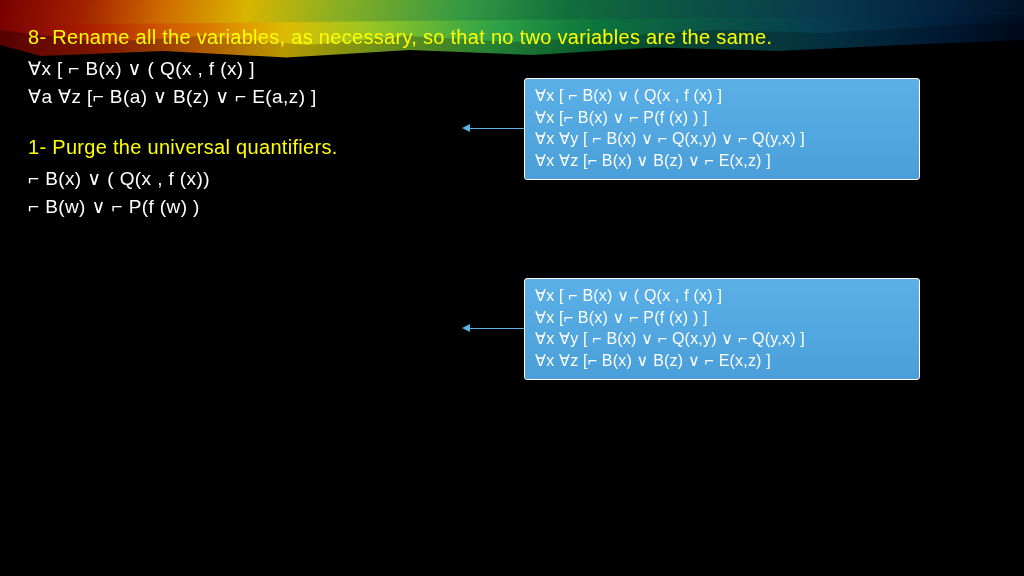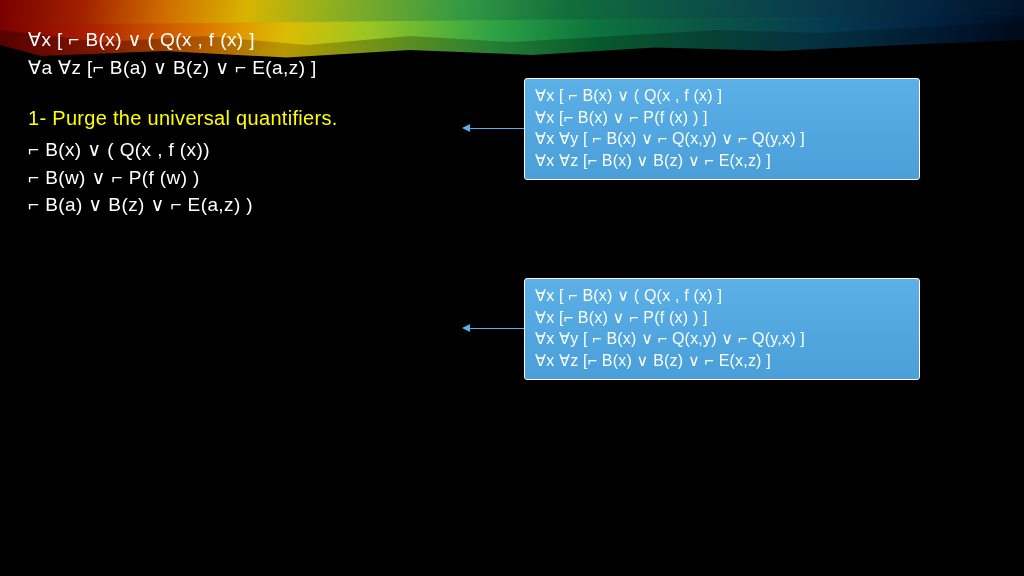--- a/index.html
+++ b/index.html
@@ -98,29 +98,29 @@
     border-right: 8px solid #5bb0e8;
   }
 </style>
 </head>
 <body>
 
 <div class="ribbon"></div>
 <div class="ribbon2"></div>
 
 <div class="content">
+  <div class="heading">8- Rename all the variables, as necessary, so that no two variables are the same.</div>
   <div class="line">∀x   [ ⌐  B(x) ∨ (  Q(x , f (x) ]</div>
   <div class="line">∀a   ∀z  [⌐  B(a) ∨ B(z)  ∨ ⌐  E(a,z)  ]</div>
 
   <div class="spacer"></div>
 
   <div class="heading">1- Purge the universal quantifiers.</div>
   <div class="line">⌐  B(x) ∨ (  Q(x , f (x))</div>
   <div class="line">⌐  B(w) ∨ ⌐  P(f (w) )</div>
-  <div class="line">⌐  B(a) ∨ B(z)  ∨ ⌐  E(a,z) )</div>
 </div>
 
 <div class="callout" style="top:78px; left:524px; width:396px;">
   <div class="cl">∀x   [ ⌐  B(x) ∨ (  Q(x , f (x) ]</div>
   <div class="cl">∀x [⌐  B(x) ∨ ⌐  P(f (x) )  ]</div>
   <div class="cl">∀x  ∀y   [ ⌐  B(x) ∨ ⌐  Q(x,y) ∨ ⌐  Q(y,x) ]</div>
   <div class="cl"> ∀x   ∀z  [⌐  B(x) ∨ B(z)  ∨ ⌐  E(x,z)   ]</div>
 </div>
 <div class="arrow" style="top:128px; left:466px; width:58px;"></div>
 

